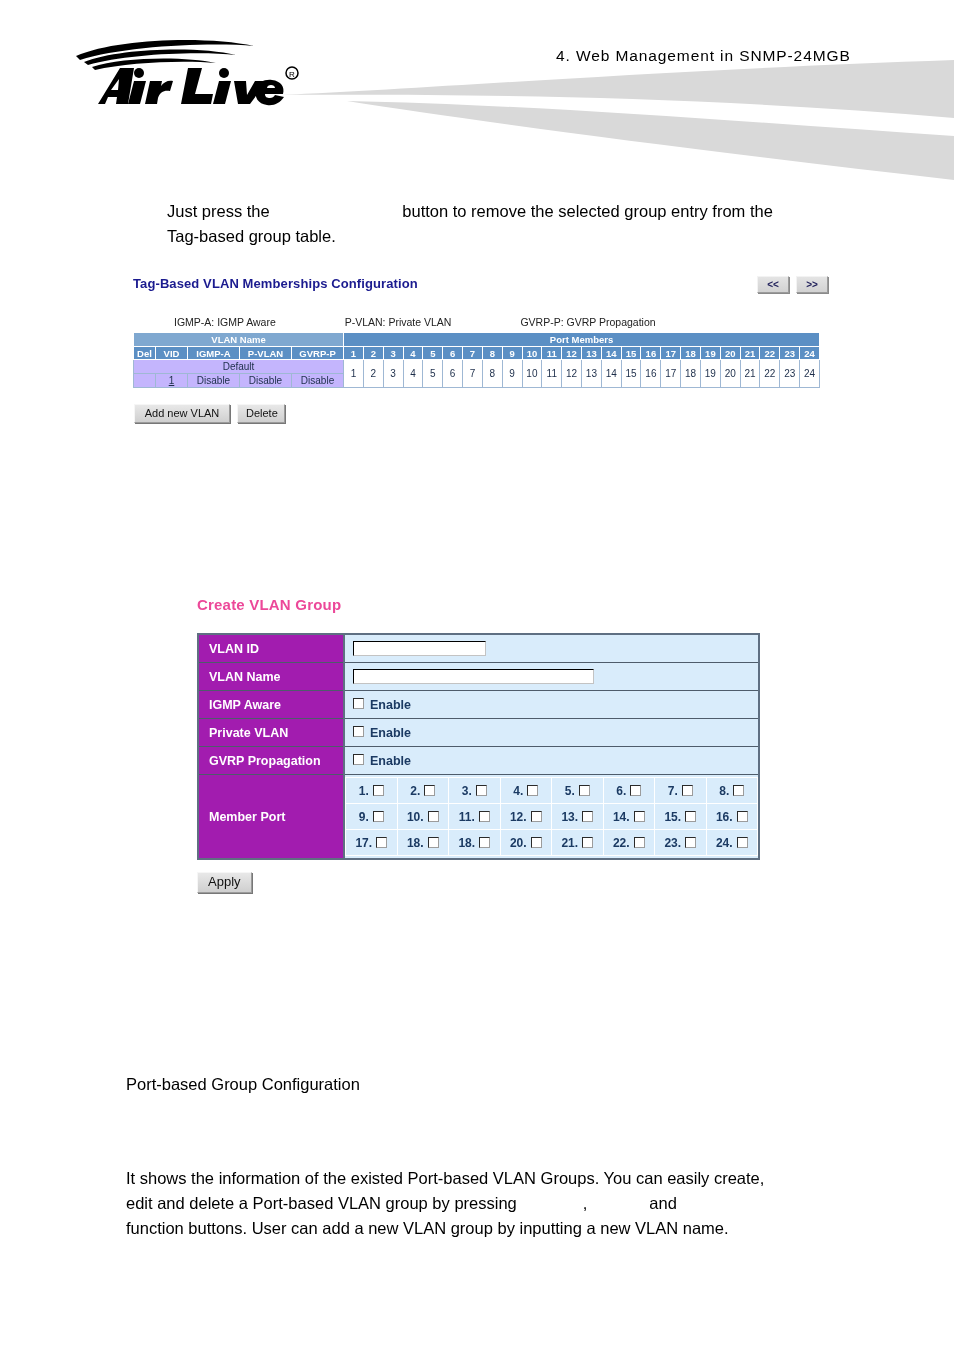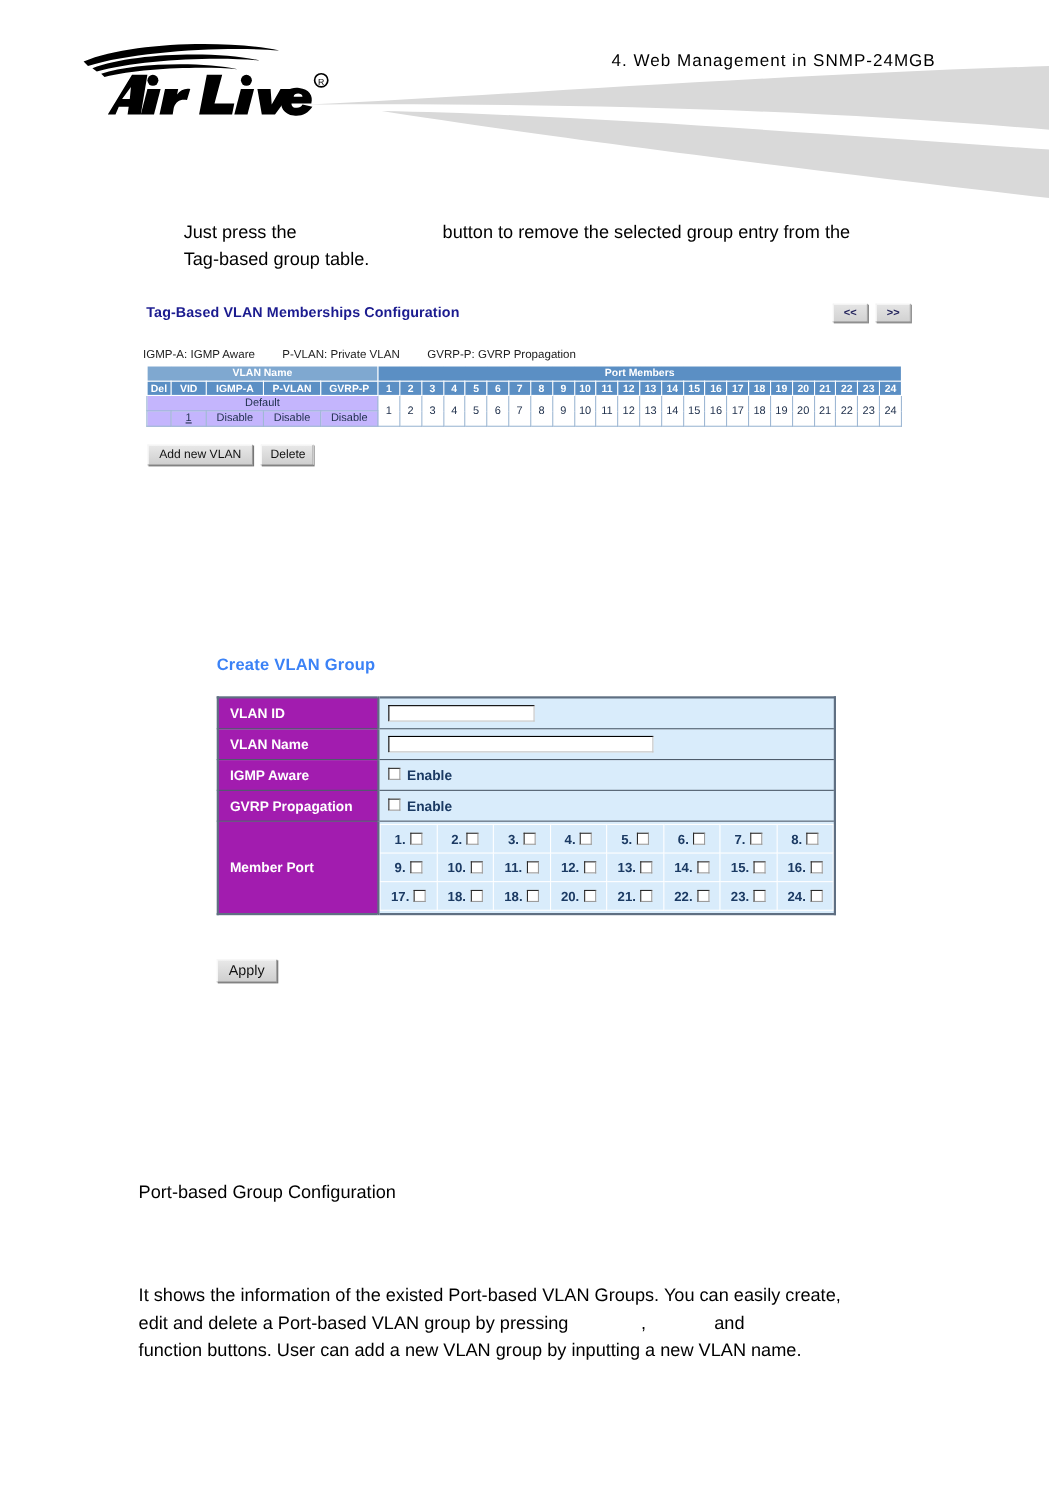--- a/index.html
+++ b/index.html
@@ -87,21 +87,21 @@
     box-shadow: 1px 1px 0 #8a8a8a;
     cursor: pointer;
   }
   #tag-legend {
     position: absolute;
     left: 130px; top: 316px;
     font-size: 10.5px;
     color: #222;
     white-space: nowrap;
   }
-  #tag-legend span { margin-right: 22px; }
+  #tag-legend span { margin-right: 22px; margin-left: 44px; }
 
   #tag-vlan-table {
     position: absolute;
     left: 133px; top: 332px;
     width: 687px;
     border-collapse: collapse;
     font-size: 10px;
     table-layout: fixed;
   }
   #tag-vlan-table td, #tag-vlan-table th {
@@ -161,21 +161,21 @@
     cursor: pointer;
     line-height: 1.1;
   }
 
   
   #create-vlan-heading {
     position: absolute;
     left: 197px; top: 596px;
     font-size: 15px;
     font-weight: bold;
-    color: #3b82f6;
+    color: #ec4899;
     letter-spacing: 0.2px;
   }
   #create-vlan-table {
     position: absolute;
     left: 197px; top: 633px;
     width: 563px;
     border-collapse: collapse;
     table-layout: fixed;
     border: 2px solid #5f6f82;
   }
@@ -443,20 +443,29 @@
   <tr>
     <td class="label-cell">IGMP Aware</td>
     <td class="value-cell">
       <div class="enable-row">
         <span class="cb"></span>
         <span class="enable-label">Enable</span>
       </div>
     </td>
   </tr>
   <tr>
+    <td class="label-cell">Private VLAN</td>
+    <td class="value-cell">
+      <div class="enable-row">
+        <span class="cb"></span>
+        <span class="enable-label">Enable</span>
+      </div>
+    </td>
+  </tr>
+  <tr>
     <td class="label-cell">GVRP Propagation</td>
     <td class="value-cell">
       <div class="enable-row">
         <span class="cb"></span>
         <span class="enable-label">Enable</span>
       </div>
     </td>
   </tr>
   <tr>
     <td class="label-cell" id="member-port-label-cell">Member Port</td>

